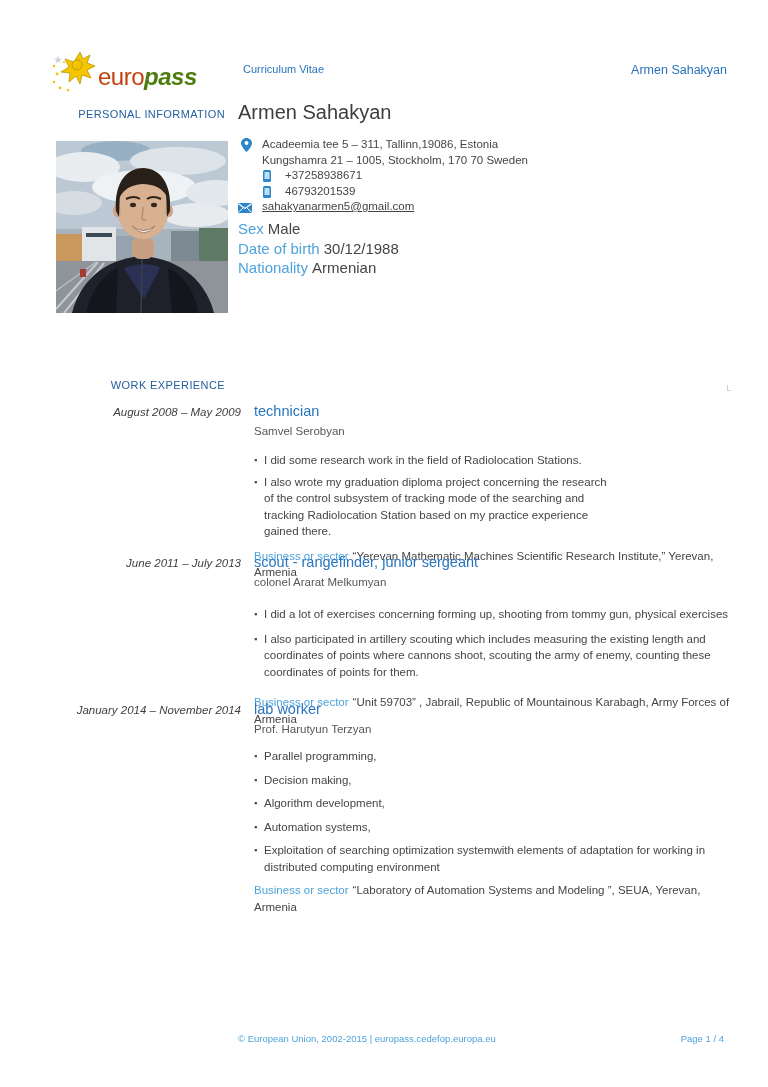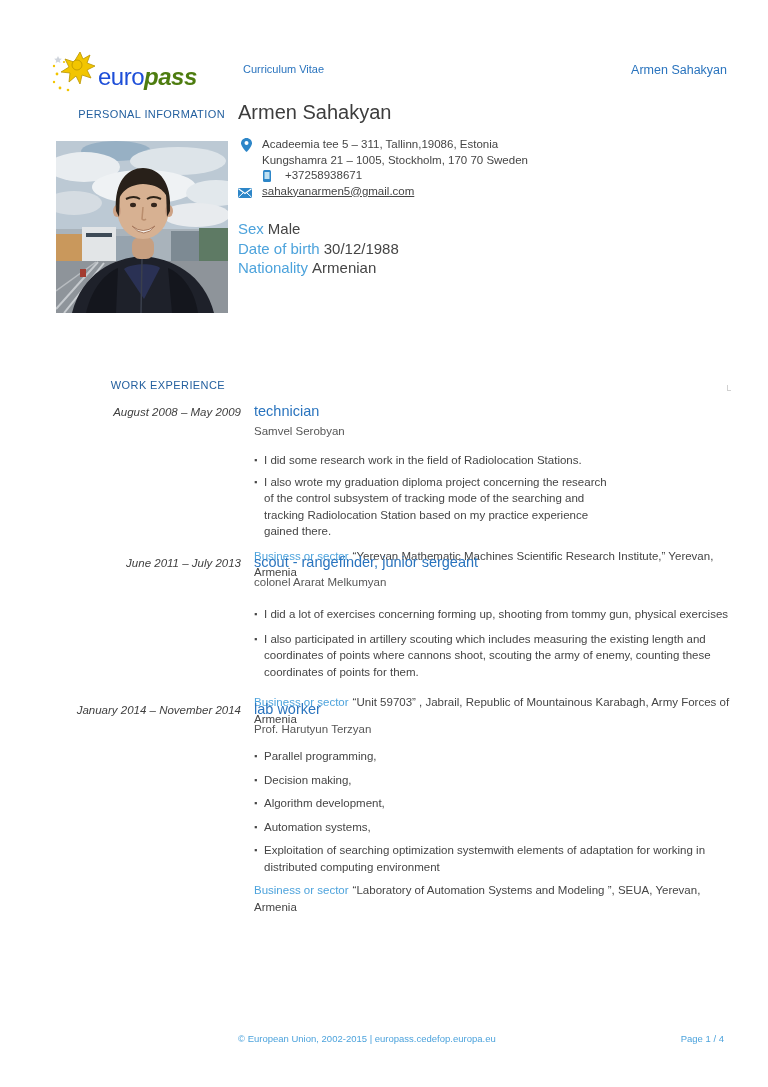--- a/index.html
+++ b/index.html
@@ -9,21 +9,21 @@
     width:768px; height:1087px;
     margin:0 auto;
     background:#ffffff;
     font-family:"Liberation Sans", sans-serif;
     color:#454545;
     overflow:hidden;
   }
   
   .logo { position:absolute; left:50px; top:50px; display:flex; align-items:center; }
   .logo-text { font-size:24px; letter-spacing:-0.5px; margin-left:2px; margin-top:6px; }
-  .logo-euro { color:#1d4ed8; }
+  .logo-euro { color:#c2410c; }
   .logo-pass { color:#4d7c0f; font-weight:bold; font-style:italic; }
   .doc-title { position:absolute; left:243px; top:63px; font-size:11px; color:#2a74be; }
   .doc-owner { position:absolute; right:41px; top:63px; font-size:12.5px; color:#2a74be; }
 
   
   .lbl-col { position:absolute; left:0; width:225px; text-align:right; }
   .section-label { font-size:11px; letter-spacing:0.4px; color:#24609f; }
 
   
   .person-name { position:absolute; left:238px; top:101px; font-size:20px; color:#3d3d3d; }
@@ -175,20 +175,29 @@
       </div>
       <div class="c-row indent">
         <span class="c-icon ph-pos">
           <svg width="8" height="12" viewBox="0 0 8 12">
               <rect width="8" height="12" rx="1.5" fill="#2d86c8"></rect>
               <rect x="1.5" y="2" width="5" height="7" fill="#bfe0f2"></rect>
             </svg>
         </span>
         <span>+37258938671</span>
       </div>
+      <div class="c-row indent">
+        <span class="c-icon ph-pos">
+          <svg width="8" height="12" viewBox="0 0 8 12">
+              <rect width="8" height="12" rx="1.5" fill="#2d86c8"></rect>
+              <rect x="1.5" y="2" width="5" height="7" fill="#bfe0f2"></rect>
+            </svg>
+        </span>
+        <span>46793201539</span>
+      </div>
       <div class="c-row">
         <span class="c-icon env-pos">
           <svg width="14" height="10" viewBox="0 0 14 10">
               <rect width="14" height="10" rx="1" fill="#2d86c8"></rect>
               <path d="M0.5 0.8 L7 5.5 L13.5 0.8" stroke="#fff" stroke-width="1.2" fill="none"></path>
               <path d="M0.5 9.2 L5 5 M13.5 9.2 L9 5" stroke="#fff" stroke-width="1" fill="none"></path>
             </svg>
         </span>
         <span class="email-link">sahakyanarmen5@gmail.com</span>
       </div>

